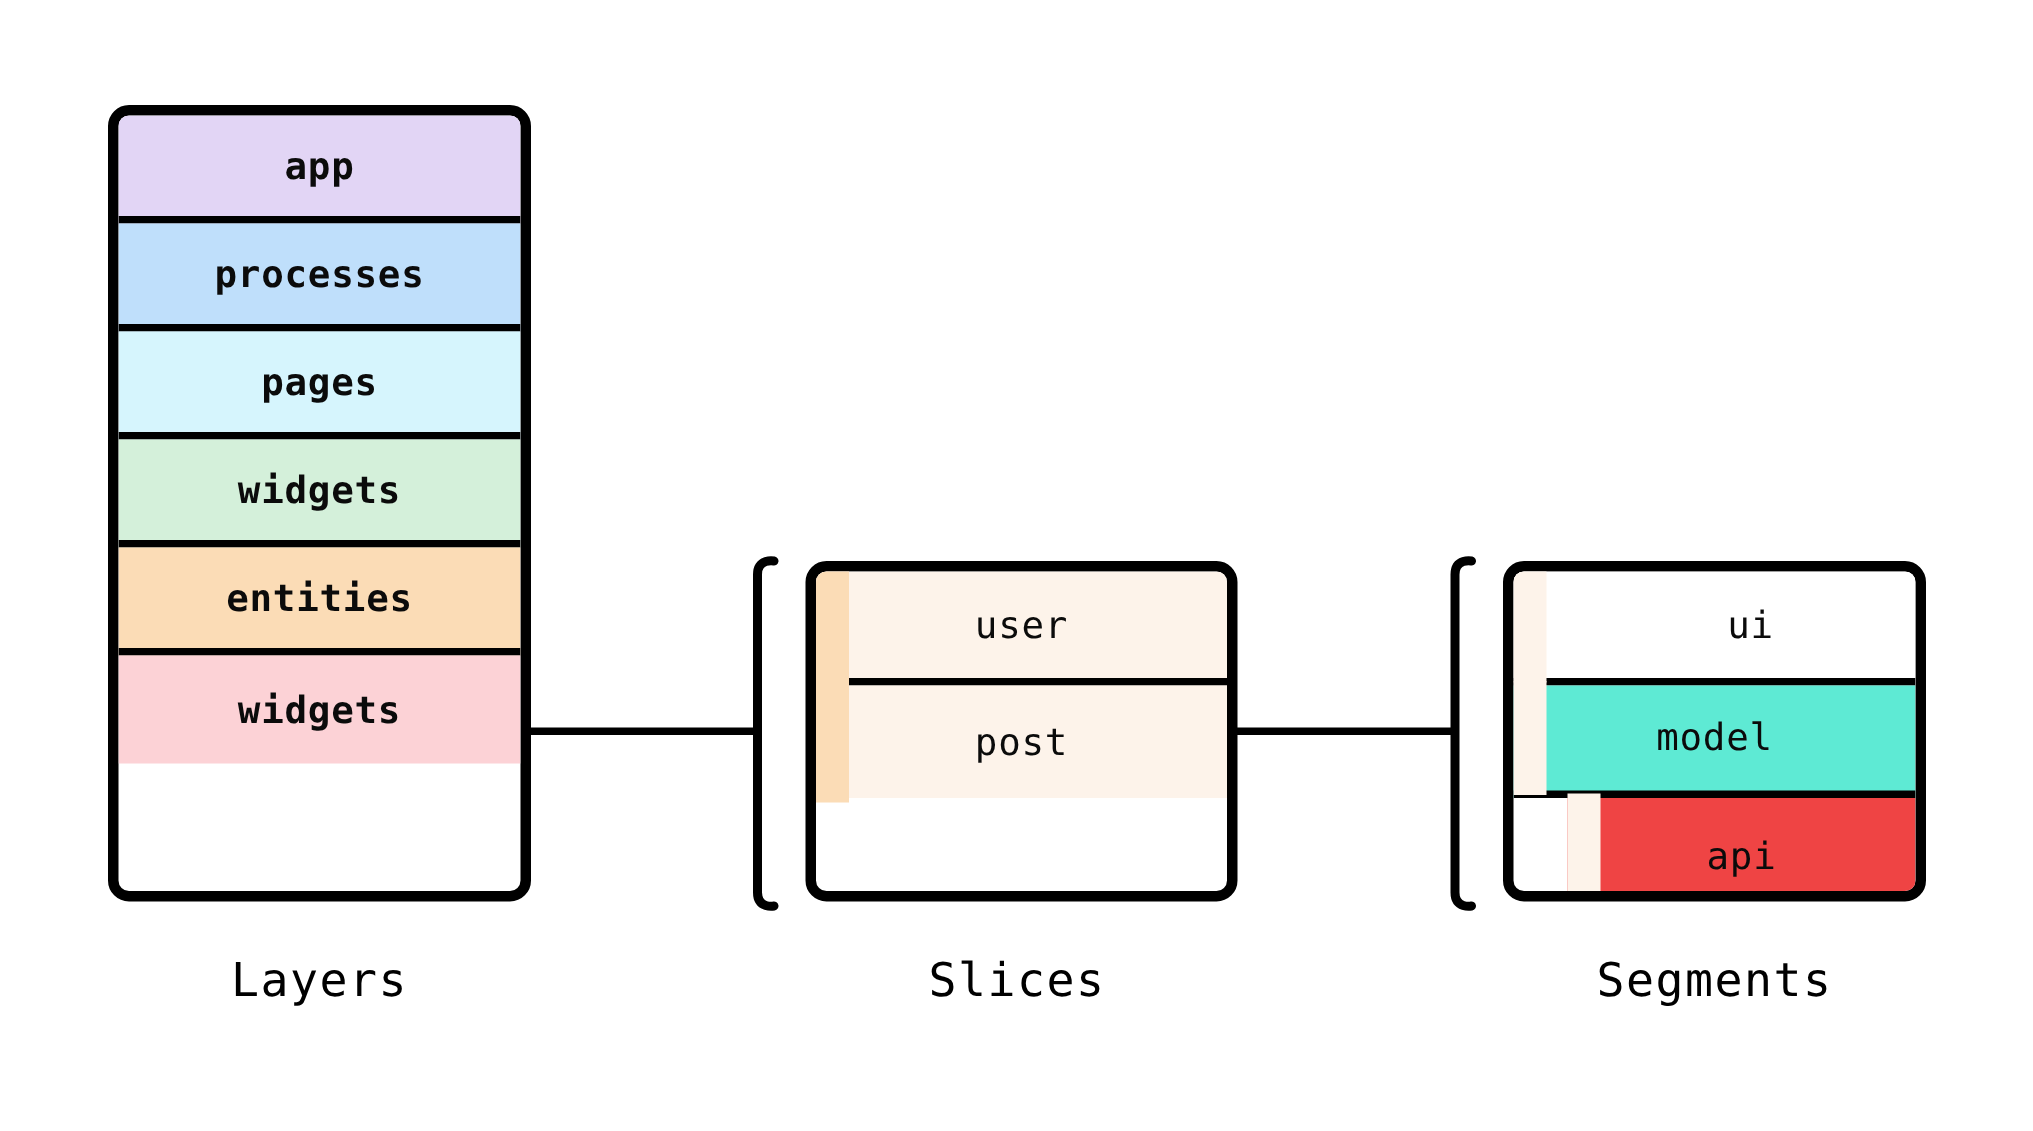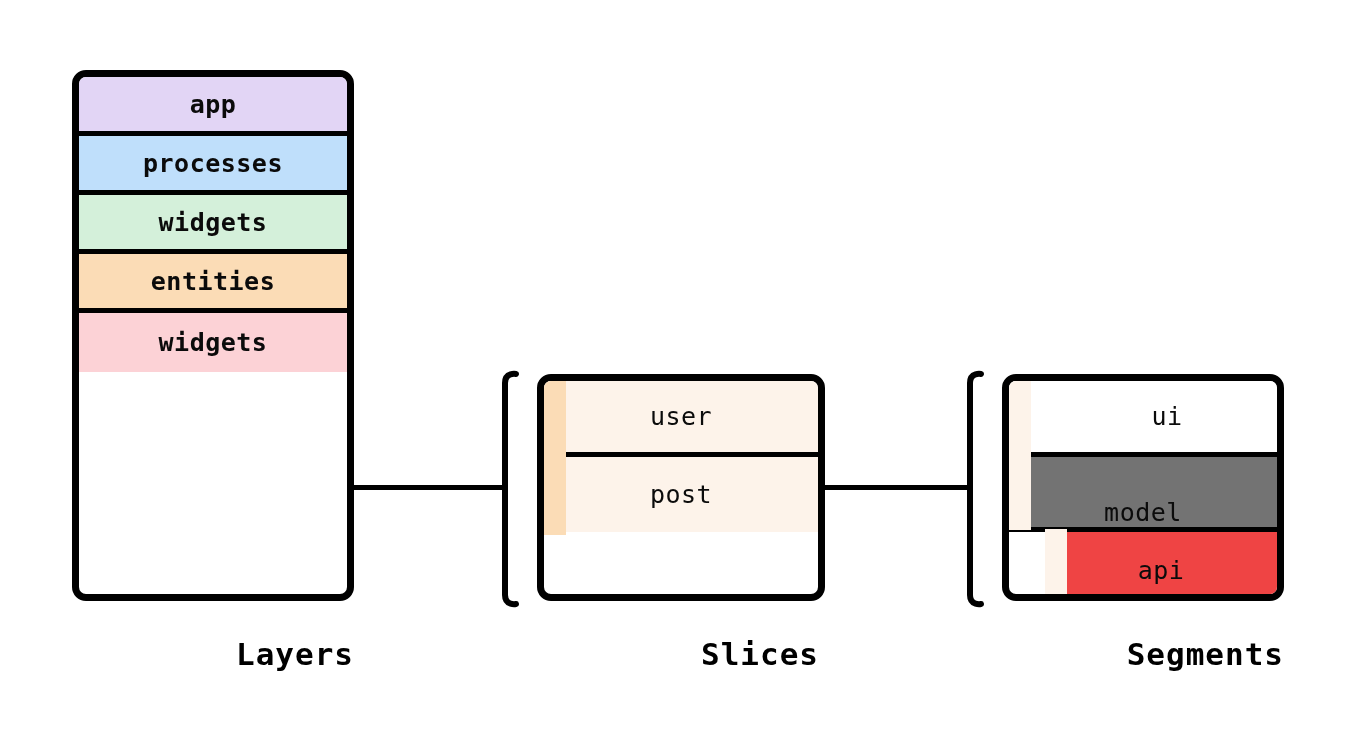--- a/index.html
+++ b/index.html
@@ -51,21 +51,21 @@
   }
 
   
   #layers-box {
     left: 72px;
     top: 70px;
     width: 282px;
     height: 531px;
   }
   #layers-box .group-row {
-    height: 59px;
+    height: 72px;
     text-align: right;
   }
   #layers-box .row-label {
     font-weight: bold;
     font-size: 25px;
   }
 
   
   #slices-box {
     left: 537px;
@@ -117,43 +117,46 @@
   }
   #connector-slices-segments {
     left: 818px;
     top: 485px;
     width: 151px;
   }
 
   
   .caption {
     position: absolute;
-    text-align: right;
+    text-align: center;
     font-size: 31px;
-    font-weight: bold;
+    font-weight: normal;
     color: #000000;
     letter-spacing: 1px;
     white-space: nowrap;
   }
   #caption-layers   { left: 72px;   top: 636px; width: 282px; }
   #caption-slices   { left: 537px;  top: 636px; width: 282px; }
   #caption-segments { left: 1002px; top: 636px; width: 282px; }
 </style>
 </head>
 <body style="background: rgb(255, 255, 255);">
 
 <div id="stage">
 
   <div class="group-box" id="layers-box">
     <div class="group-row" style="background: rgb(226, 213, 245);">
       <span class="row-label">app</span>
     </div>
     <div class="group-row" style="background: rgb(191, 223, 251);">
       <span class="row-label">processes</span>
     </div>
+    <div class="group-row" style="background: rgb(214, 245, 253);">
+      <span class="row-label">pages</span>
+    </div>
     <div class="group-row" style="background: rgb(212, 240, 218);">
       <span class="row-label">widgets</span>
     </div>
     <div class="group-row" style="background: rgb(251, 220, 182);">
       <span class="row-label">entities</span>
     </div>
     <div class="group-row" style="background: rgb(252, 210, 214);">
       <span class="row-label">widgets</span>
     </div>
   </div>
@@ -183,21 +186,21 @@
     <svg width="30" height="246" viewBox="0 0 30 246" fill="none" xmlns="http://www.w3.org/2000/svg">
       <path d="M 24 8 C 24 8, 13 6, 13 17 L 13 229 C 13 240, 24 238, 24 238" stroke="#000000" stroke-width="6" stroke-linecap="round" fill="none"></path>
     </svg>
   </div>
 
   <div class="group-box" id="segments-box">
     <div class="group-row" style="background: rgb(255, 255, 255); padding-left: 48px;">
       <span class="accent-stripe" style="background: rgb(253, 243, 234);"></span>
       <span class="row-label">ui</span>
     </div>
-    <div class="group-row" style="background: #737373; align-items: flex-end;">
+    <div class="group-row" style="background: #5eead4;">
       <span class="accent-stripe" style="background: rgb(253, 243, 234);"></span>
       <span class="row-label">model</span>
     </div>
     <div class="group-row" style="background: #ef4444; margin-left: 36px;">
       <span class="accent-stripe" style="background: rgb(253, 243, 234);"></span>
       <span class="row-label">api</span>
     </div>
   </div>
 
   <div class="caption" id="caption-layers">Layers</div>

